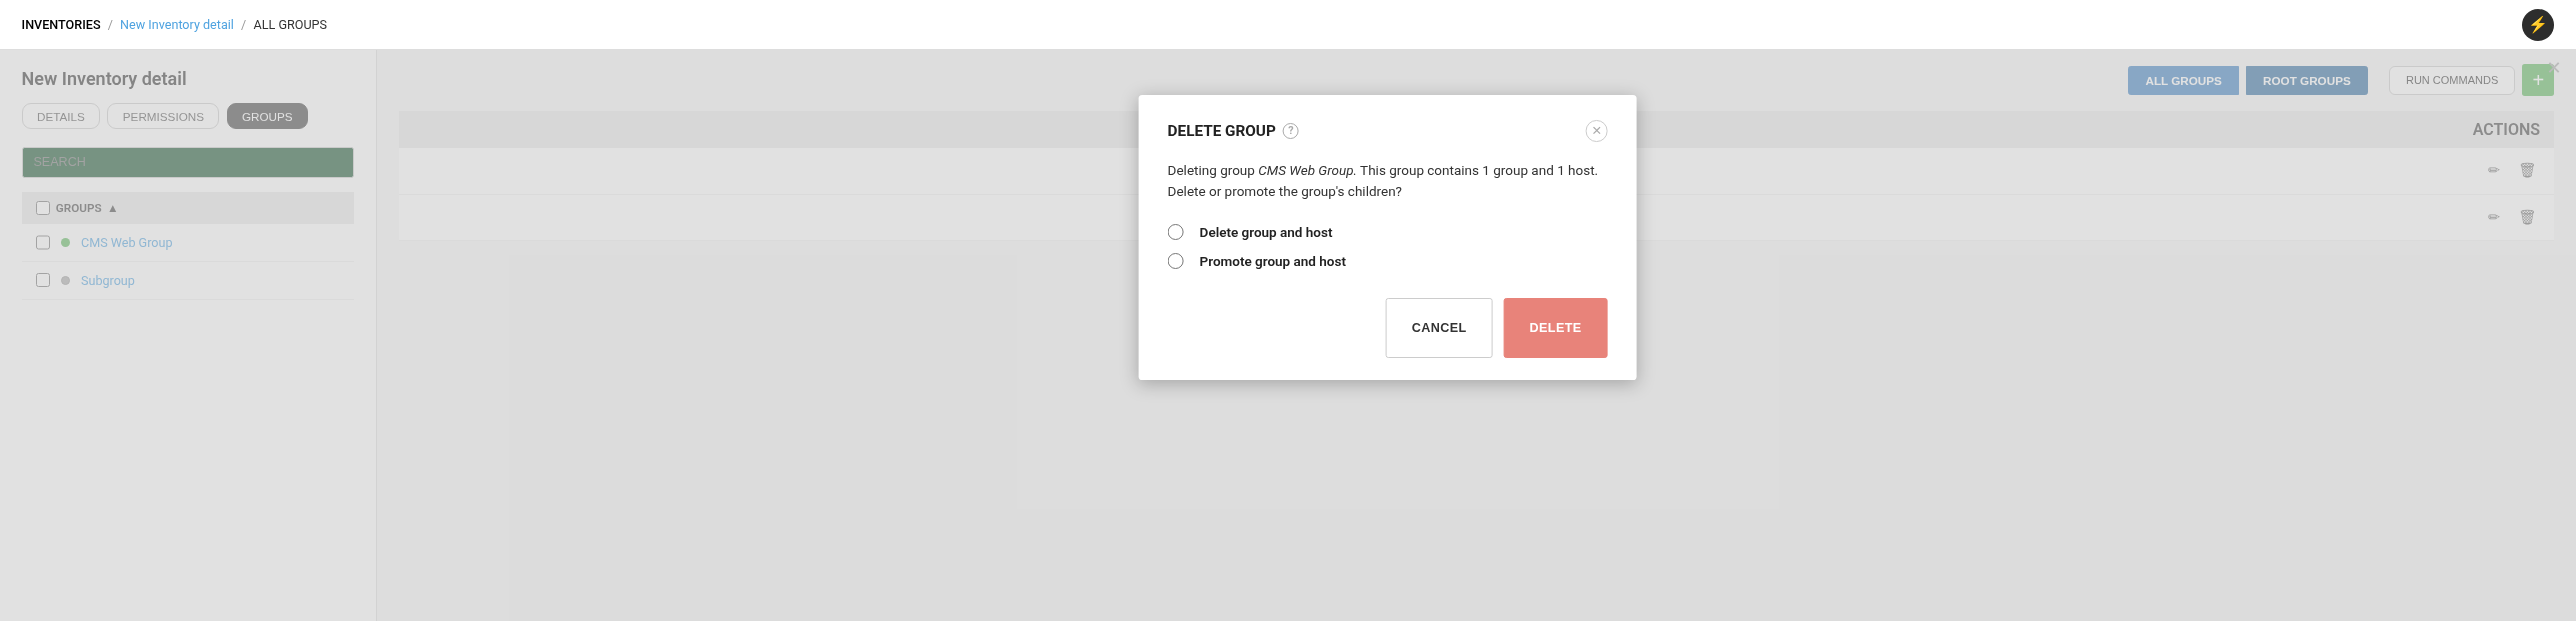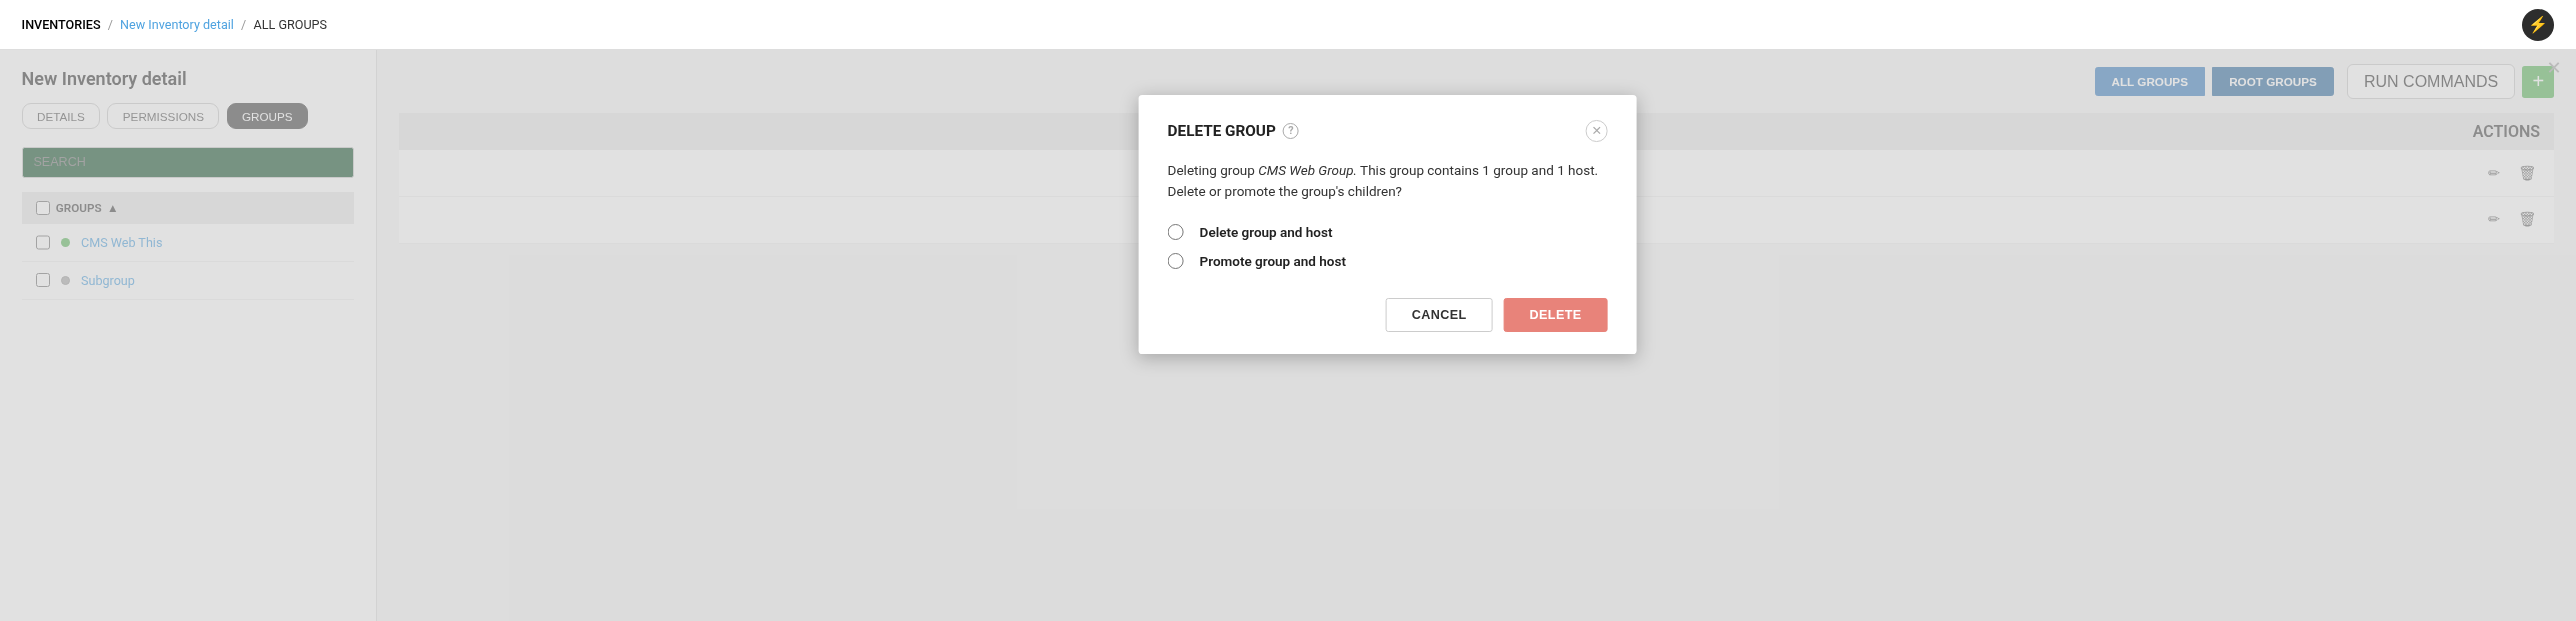--- a/index.html
+++ b/index.html
@@ -188,23 +188,23 @@
       font-size: 11.7px;
       font-weight: 600;
       cursor: pointer;
     }
     .run-commands-btn {
       padding: 7.2px 16px;
       background: #fff;
       color: #333;
       border: 0.9px solid #ccc;
       border-radius: 6px;
-      font-size: 16px;
-      cursor: pointer;
-      margin-left: 6px;
+      font-size: 11px;
+      cursor: pointer;
+      margin-left: 14px;
     }
     .add-btn {
       width: 32px;
       height: 32px;
       background: #5cb85c;
       color: #fff;
       border: none;
       border-radius: 2.7px;
       font-size: 20px;
       cursor: pointer;
@@ -334,21 +334,21 @@
       width: 16px;
       height: 16px;
       accent-color: #333;
     }
     .modal-actions {
       display: flex;
       justify-content: flex-end;
       gap: 10.8px;
     }
     .cancel-btn {
-      padding: 9px 25px;
+      padding: 22px 25px;
       background: #fff;
       color: #333;
       border: 0.9px solid #ccc;
       border-radius: 2.7px;
       font-size: 12.6px;
       font-weight: 600;
       cursor: pointer;
       text-transform: uppercase;
       letter-spacing: 0.4px;
     }
@@ -392,21 +392,21 @@
     </div>
     <input class="search-box" type="text" placeholder="SEARCH" style="">
     <div class="groups-table-header">
       <input type="checkbox" class="row-checkbox" style="">
       <span>GROUPS</span>
       <span>▲</span>
     </div>
     <div class="groups-table-row">
       <input type="checkbox" class="row-checkbox" style="">
       <div class="status-dot-green"></div>
-      <span class="group-link">CMS Web This</span>
+      <span class="group-link">CMS Web Group</span>
     </div>
     <div class="groups-table-row">
       <input type="checkbox" class="row-checkbox" style="">
       <div class="status-dot-gray"></div>
       <span class="group-link">Subgroup</span>
     </div>
   </div>
 
   <div class="right-panel">
     <span class="close-right">✕</span>

